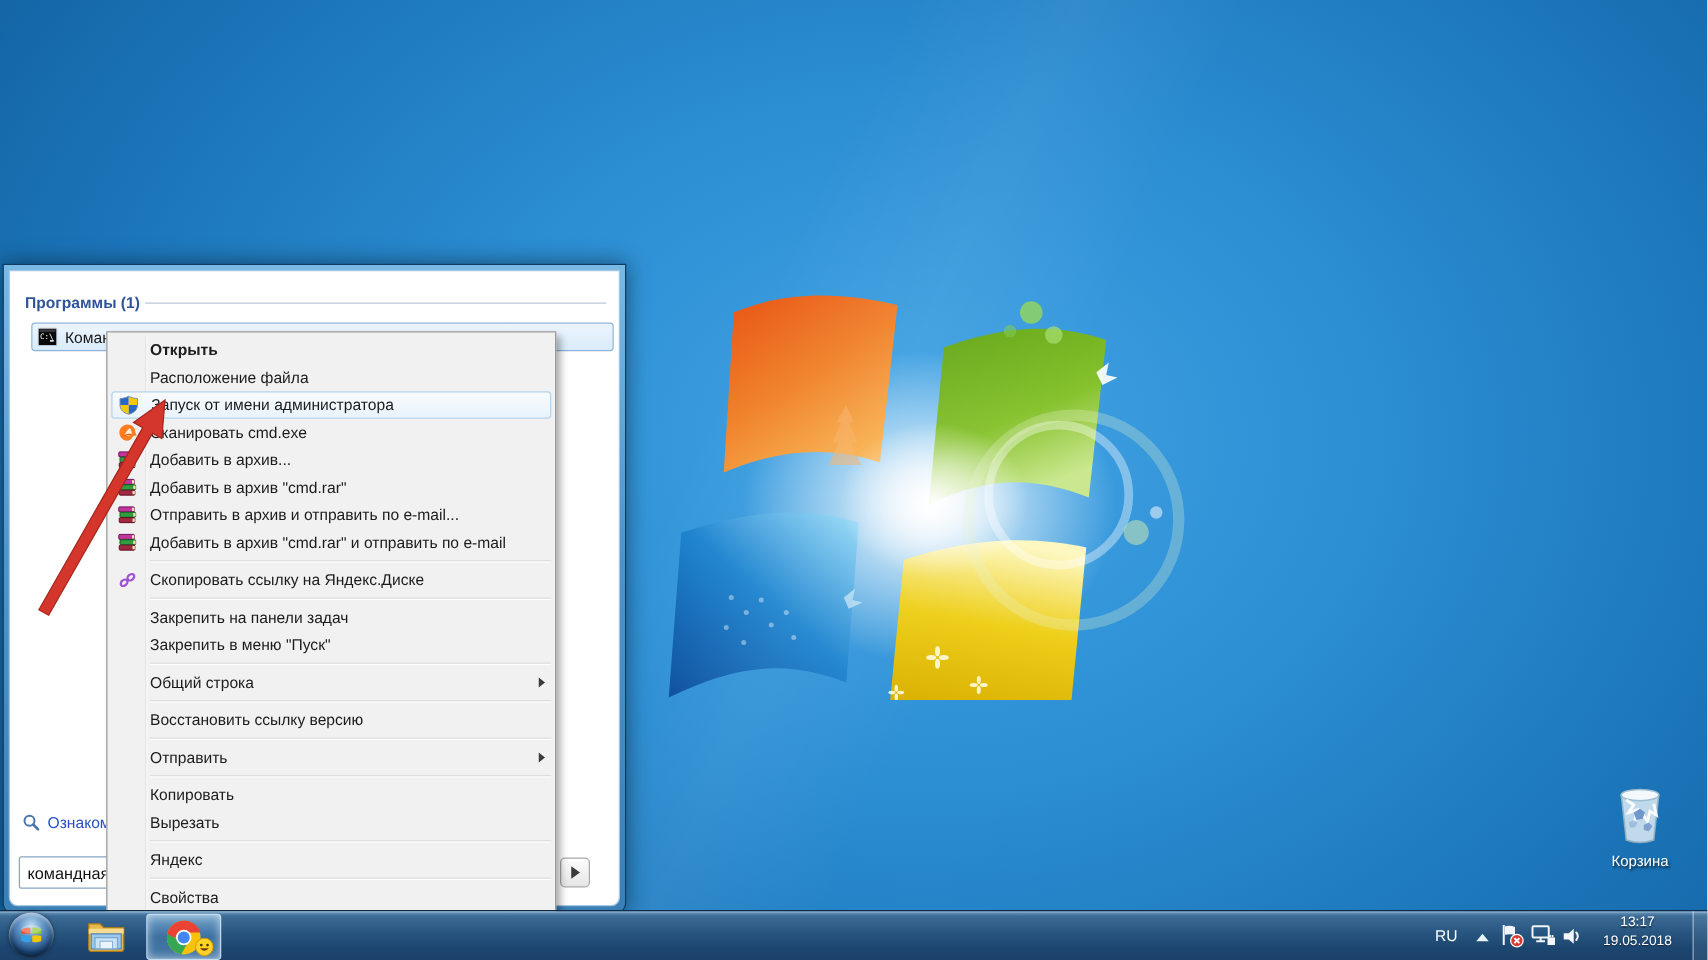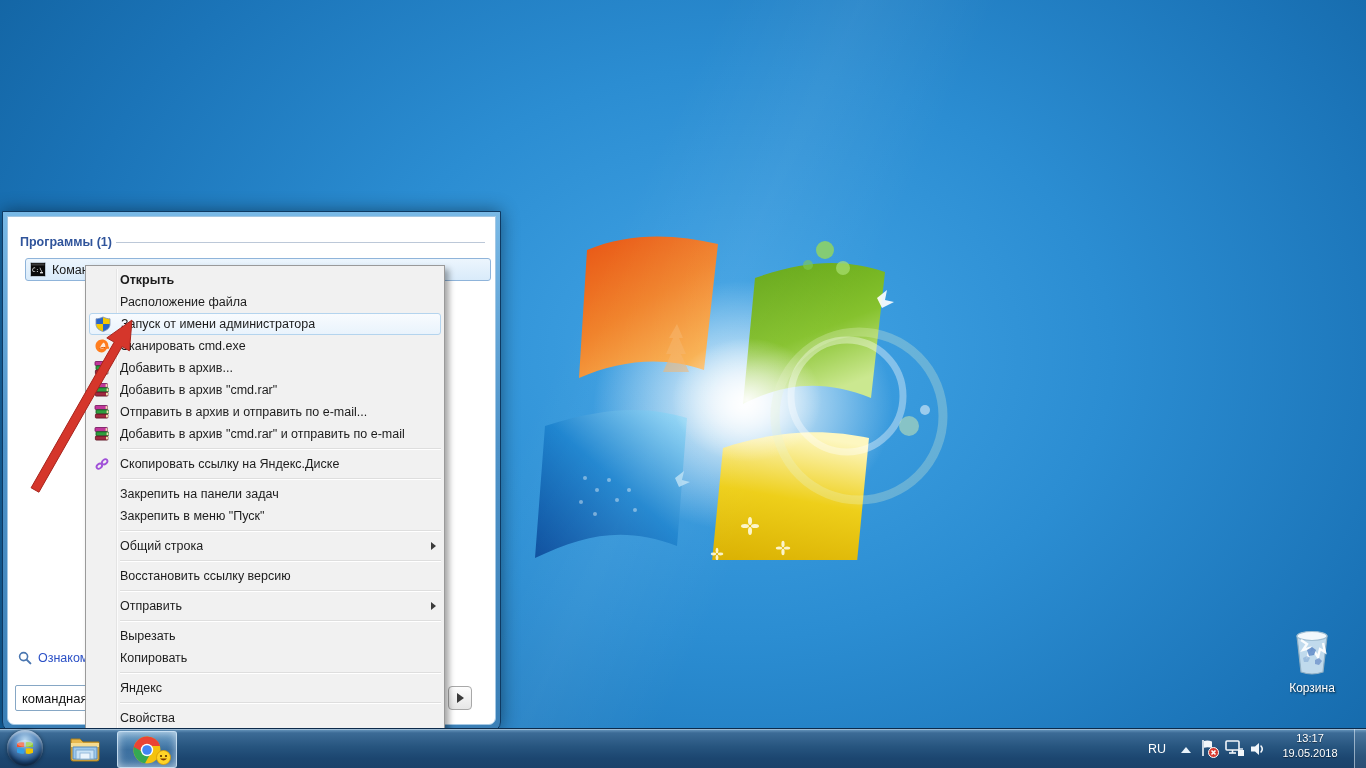--- a/index.html
+++ b/index.html
@@ -370,26 +370,26 @@
   <div class="mi">
     <span class="mi-icon"></span>
     <span class="mi-label">Отправить</span>
     <span class="mi-arrow"></span>
   </div>
 
   <div class="sep"></div>
 
   <div class="mi">
     <span class="mi-icon"></span>
+    <span class="mi-label">Копировать</span>
+  </div>
+
+  <div class="mi">
+    <span class="mi-icon"></span>
     <span class="mi-label">Вырезать</span>
-  </div>
-
-  <div class="mi">
-    <span class="mi-icon"></span>
-    <span class="mi-label">Копировать</span>
   </div>
 
   <div class="sep"></div>
 
   <div class="mi">
     <span class="mi-icon"></span>
     <span class="mi-label">Яндекс</span>
   </div>
 
   <div class="sep"></div>

